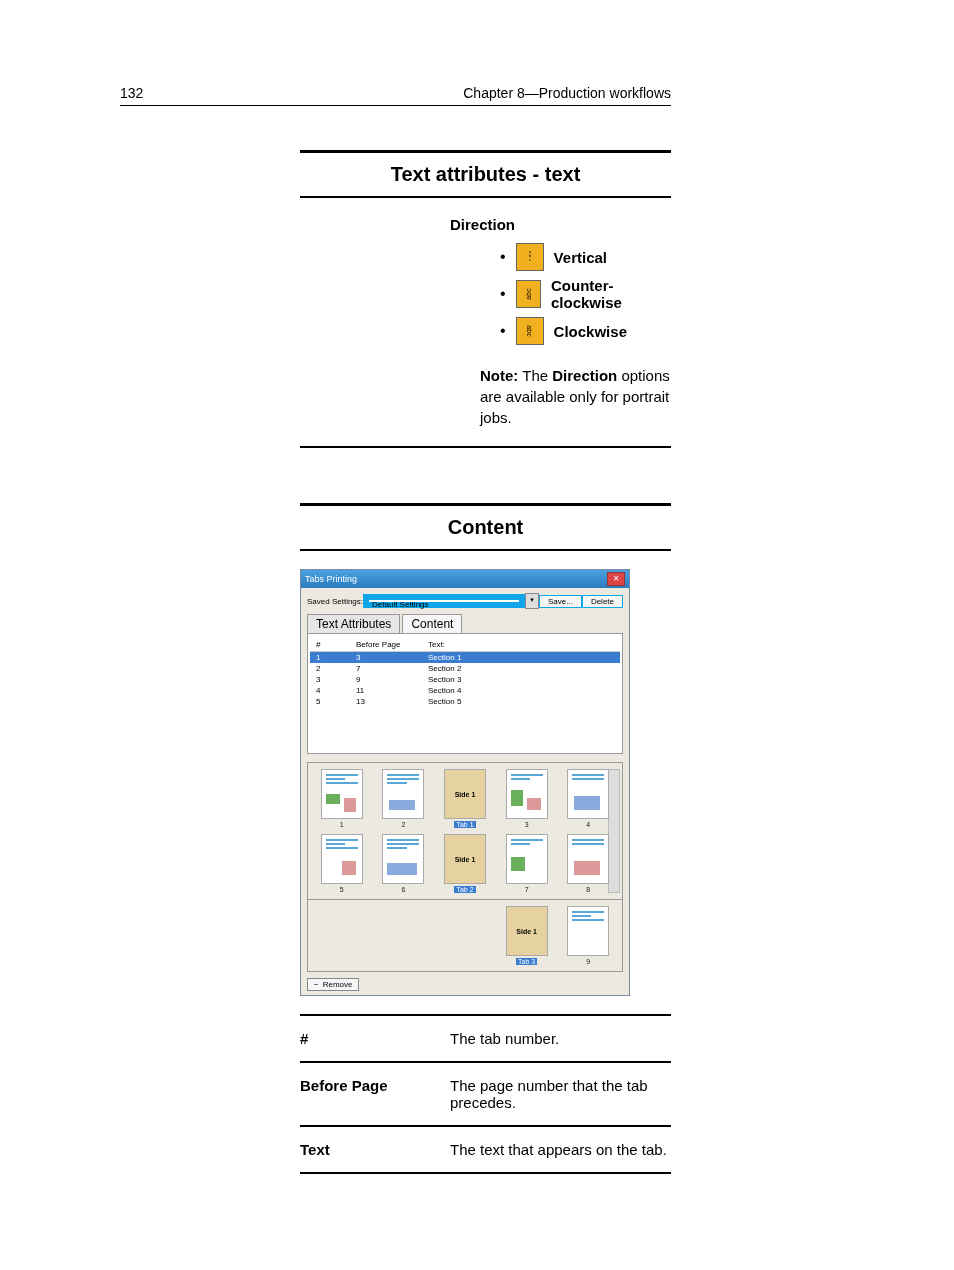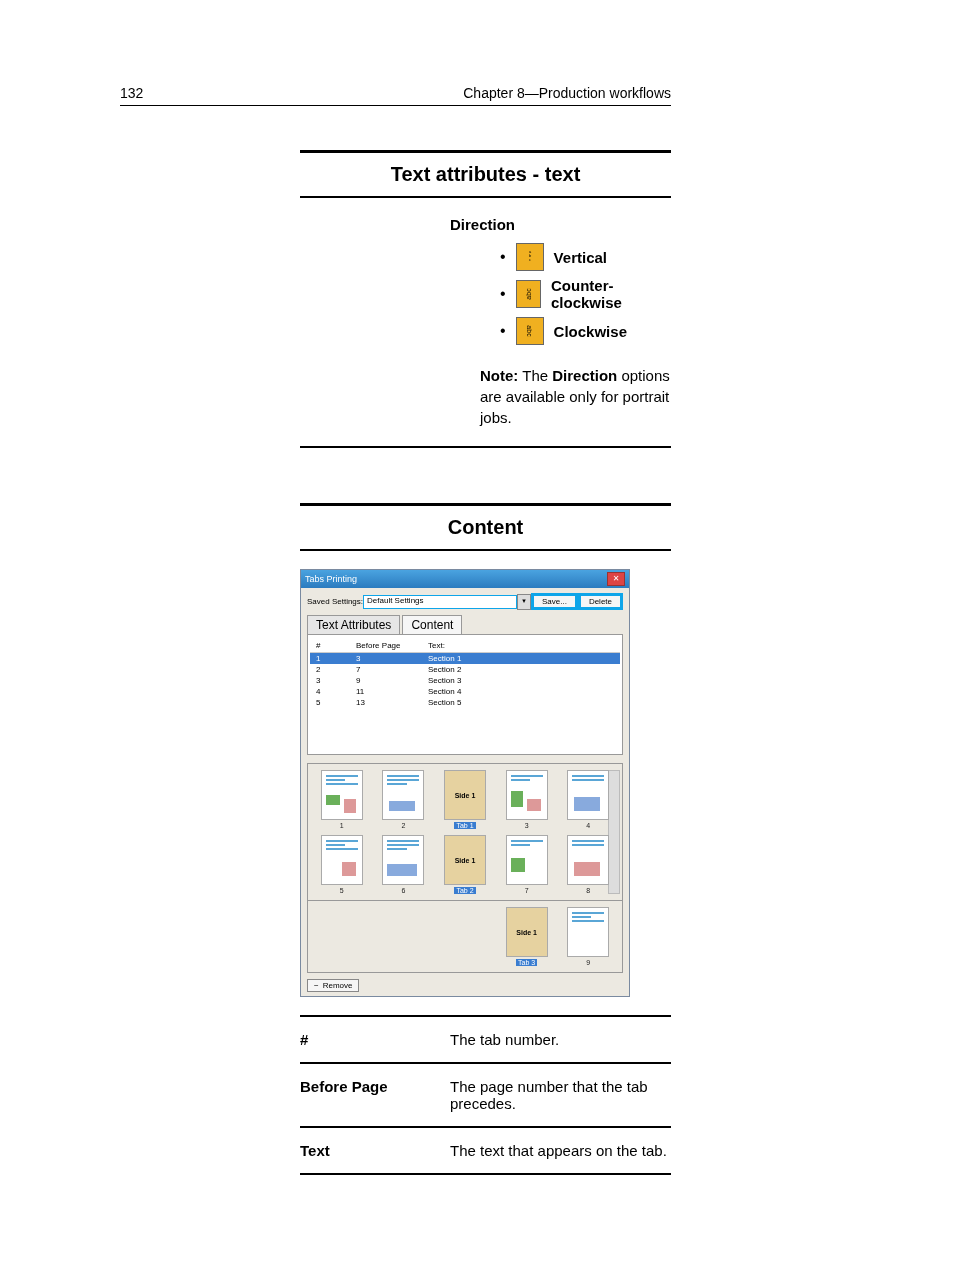--- a/index.html
+++ b/index.html
@@ -115,38 +115,38 @@
     font-size: 8px;
   }
   .dlg-row {
     padding: 5px 6px;
     display: flex;
     align-items: center;
   }
   .dlg-label { font-size: 8px; }
   .dlg-input {
     flex: 1;
-    border: 1px solid #0ea5e9;
+    border: 6px solid #0ea5e9;
     background: #fff;
     height: 14px;
     font-size: 8px;
     padding: 0 3px;
     box-sizing: border-box;
   }
   .dlg-dd-btn {
     width: 12px;
     height: 14px;
     background: #ddd;
     border: 1px solid #888;
     font-size: 7px;
     text-align: center;
     line-height: 12px;
   }
   .dlg-btn {
-    border: 3px solid #0ea5e9;
+    border: 1px solid #0ea5e9;
     background: #f6f6f6;
     padding: 1px 8px;
     font-size: 8px;
   }
   .dlg-tabs {
     display: flex;
     padding: 0 6px;
     gap: 2px;
   }
   .dlg-tab {

